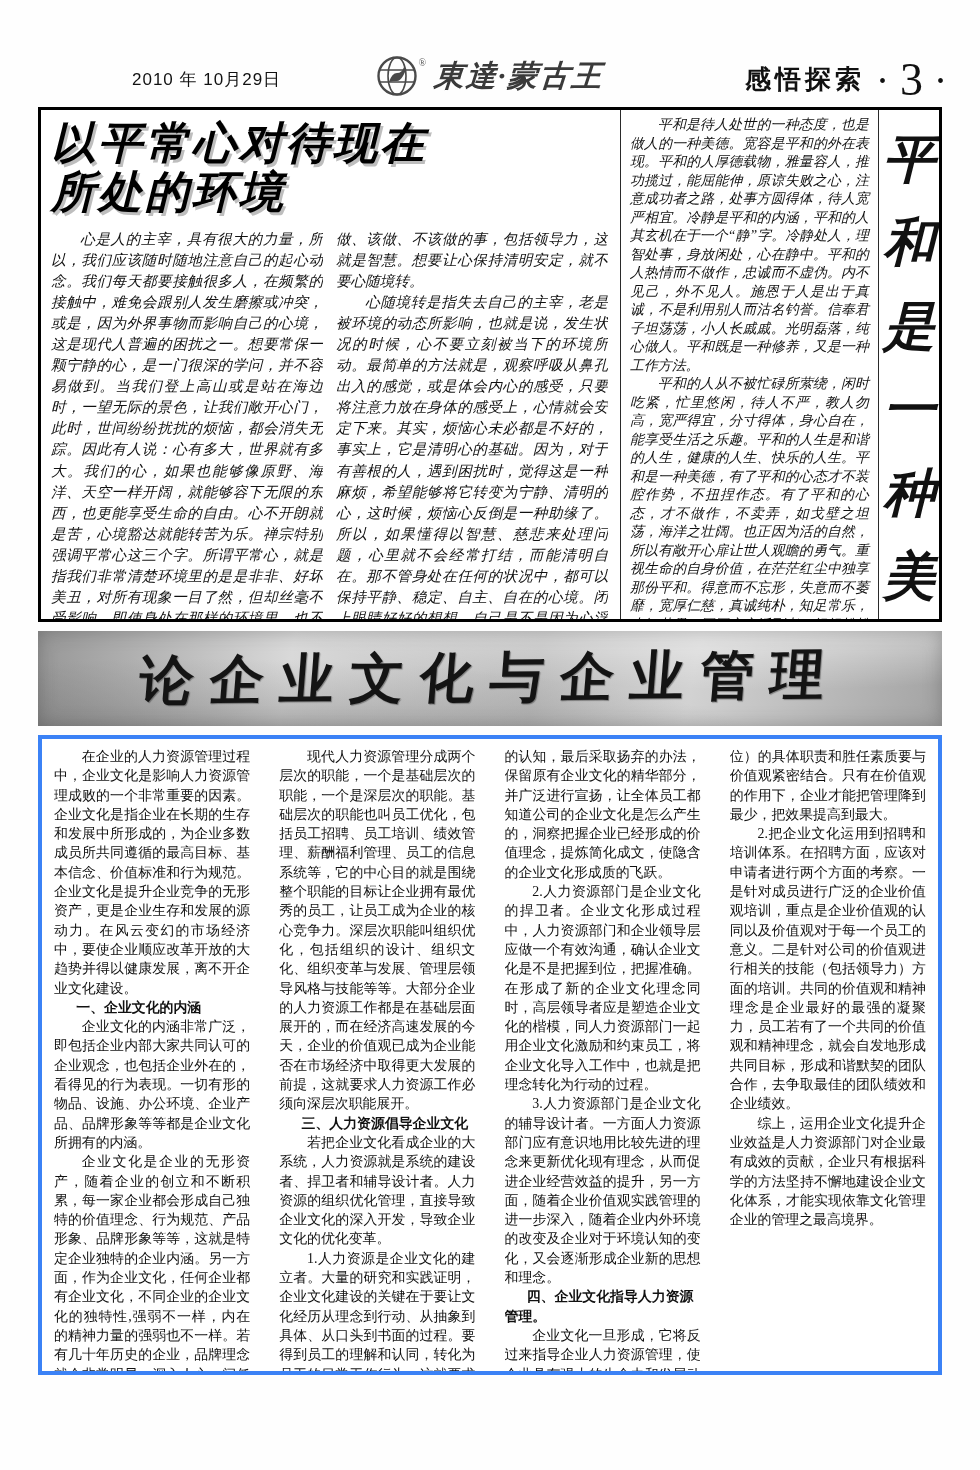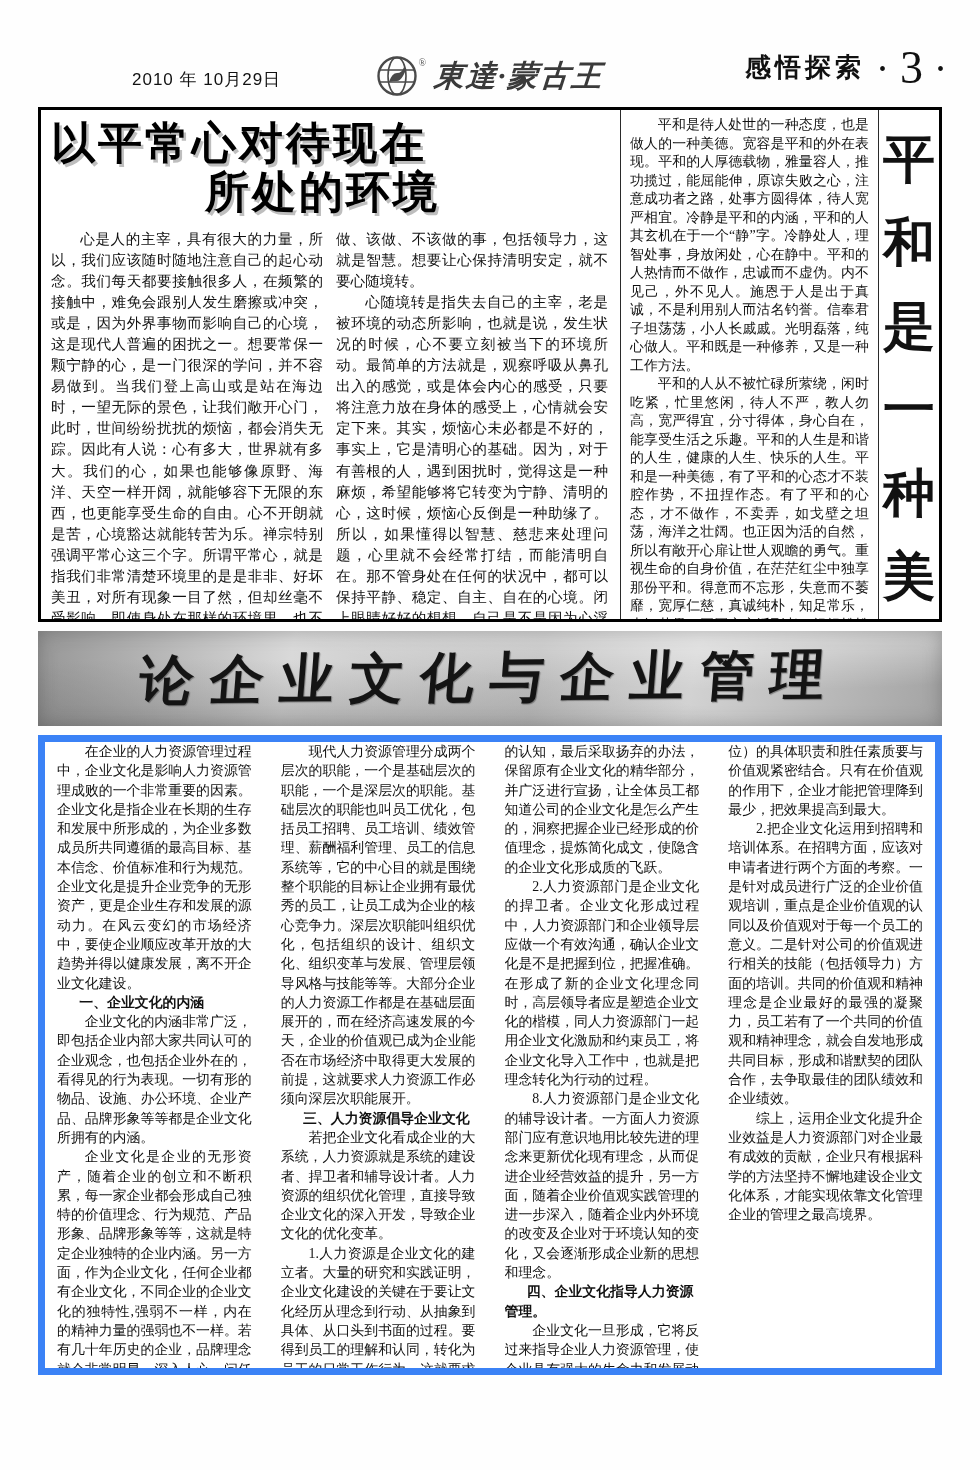--- a/index.html
+++ b/index.html
@@ -9,33 +9,33 @@
   
   .header { position:relative; height:107px; }
   .hdr-date { position:absolute; left:132px; bottom:16px; font-size:17px; letter-spacing:1px;
               font-family:"Liberation Sans","DejaVu Sans",sans-serif; }
   .hdr-logo { position:absolute; left:0; right:0; bottom:10px; display:flex; justify-content:center;
               align-items:center; gap:8px; }
   .logo-globe { width:42px; height:42px; }
   .logo-reg { font-size:10px; color:#555; align-self:flex-start; margin-left:-8px; margin-top:2px; }
   .logo-text { font-size:30px; font-weight:bold; color:#3a3a3a; letter-spacing:2px;
                font-style:italic; transform:skewX(-4deg); }
-  .hdr-right { position:absolute; right:36px; bottom:16px; display:flex; align-items:flex-end; gap:14px; }
+  .hdr-right { position:absolute; right:36px; bottom:4px; display:flex; align-items:flex-end; gap:14px; }
   .hdr-section { font-size:26px; font-weight:bold; letter-spacing:4px; padding-bottom:6px;
                  font-family:"Liberation Sans","DejaVu Sans",sans-serif; }
   .hdr-dot { font-size:20px; padding-bottom:10px; }
   .hdr-page { font-size:46px; line-height:1; font-family:"Liberation Serif","DejaVu Serif",serif; }
 
   
-  .topbox { margin:0 38px; height:515px; border:3px solid #000; display:flex; background:#fff; overflow:hidden; }
+  .topbox { margin:0 38px; height:515px; border:3px solid #000; display:flex; background:#fff; overflow:hidden;font-style:italic; }
   .a1 { width:580px; padding:8px 12px 0 10px; border-right:1px solid #2a2a2a; }
   .a1-title { font-family:"Liberation Sans","DejaVu Sans",sans-serif; font-weight:900;
               font-size:44px; letter-spacing:3px; line-height:1.12; color:#000;
               text-shadow:2.5px 2.5px 0 rgba(110,110,110,.45); }
-  .a1-title .t2 { display:block; text-align:center; padding-right:14px; }
+  .a1-title .t2 { display:block; text-align:left; padding-right:14px; }
   .a1-cols { display:flex; gap:13px; margin-top:12px; }
   .a1col { width:272px; font-size:14.6px; line-height:21.1px; text-align:justify; overflow:hidden; }
 
   .a2wrap { width:258px; padding:6px 9px 8px 9px; border-right:1px solid #2a2a2a; }
   .a2wrap .blk { font-size:13.9px; line-height:18.5px; text-align:justify; }
 
   .vt { flex:1; display:flex; flex-direction:column; align-items:center; justify-content:space-between;
         padding:24px 0 16px; }
   .vt span { font-size:52px; line-height:1; font-weight:bold;
              font-family:"Liberation Serif","DejaVu Serif",serif; }
@@ -52,22 +52,22 @@
             background:
               radial-gradient(ellipse at 18% 130%, rgba(70,70,70,.40), transparent 55%),
               radial-gradient(ellipse at 80% -30%, rgba(255,255,255,.75), transparent 50%),
               linear-gradient(100deg,#969696,#d9d9d9 28%,#bdbdbd 55%,#d2d2d2 72%,#a3a3a3);
             box-shadow:inset 0 0 18px rgba(60,60,60,.35); }
   .banner-title { font-size:54px; font-weight:bold; letter-spacing:16px; color:#141414;
                   font-family:"Liberation Serif","DejaVu Serif",serif;
                   transform:skewX(-5deg) rotate(-.5deg); text-shadow:1px 1px 1px rgba(0,0,0,.35); }
 
   
-  .botbox { margin:0 38px; height:640px; border:7px solid #3b82f6; background:#fff;
-            padding:0 12px 0 12px; display:flex; gap:29px; overflow:hidden; }
+  .botbox { margin:0 38px; height:640px; border:4px solid #3b82f6; background:#fff;
+            padding:8px 12px 0 12px; display:flex; gap:29px; overflow:hidden; }
   .a3col { width:208px; font-size:13.9px; line-height:19.3px; overflow:hidden; }
 </style>
 </head>
 <body>
 
 <div class="header">
   <div class="hdr-date">2010 年 10月29日</div>
 
   <div class="hdr-logo">
     <svg class="logo-globe" viewBox="0 0 42 42">
@@ -134,21 +134,21 @@
     </div>
   <div class="a3col">
       <div class="blk indent">现代人力资源管理分成两个层次的职能，一个是基础层次的职能，一个是深层次的职能。基础层次的职能也叫员工优化，包括员工招聘、员工培训、绩效管理、薪酬福利管理、员工的信息系统等，它的中心目的就是围绕整个职能的目标让企业拥有最优秀的员工，让员工成为企业的核心竞争力。深层次职能叫组织优化，包括组织的设计、组织文化、组织变革与发展、管理层领导风格与技能等等。大部分企业的人力资源工作都是在基础层面展开的，而在经济高速发展的今天，企业的价值观已成为企业能否在市场经济中取得更大发展的前提，这就要求人力资源工作必须向深层次职能展开。</div>
       <div class="blk heading">三、人力资源倡导企业文化</div>
       <div class="blk indent">若把企业文化看成企业的大系统，人力资源就是系统的建设者、捍卫者和辅导设计者。人力资源的组织优化管理，直接导致企业文化的深入开发，导致企业文化的优化变革。</div>
       <div class="blk indent">1.人力资源是企业文化的建立者。大量的研究和实践证明，企业文化建设的关键在于要让文化经历从理念到行动、从抽象到具体、从口头到书面的过程。要得到员工的理解和认同，转化为员工的日常工作行为，这就要求人力资源要围绕企业文化，围绕核心价值观开始工作，广泛征求员工意见，共同探讨企业文化，然后再在各个层面征求意见，取得对原有文化糟粕和优势</div>
     </div>
   <div class="a3col">
       <div class="blk cont">的认知，最后采取扬弃的办法，保留原有企业文化的精华部分，并广泛进行宣扬，让全体员工都知道公司的企业文化是怎么产生的，洞察把握企业已经形成的价值理念，提炼简化成文，使隐含的企业文化形成质的飞跃。</div>
       <div class="blk indent">2.人力资源部门是企业文化的捍卫者。企业文化形成过程中，人力资源部门和企业领导层应做一个有效沟通，确认企业文化是不是把握到位，把握准确。在形成了新的企业文化理念同时，高层领导者应是塑造企业文化的楷模，同人力资源部门一起用企业文化激励和约束员工，将企业文化导入工作中，也就是把理念转化为行动的过程。</div>
-      <div class="blk indent">8.人力资源部门是企业文化的辅导设计者。一方面人力资源部门应有意识地用比较先进的理念来更新优化现有理念，从而促进企业经营效益的提升，另一方面，随着企业价值观实践管理的进一步深入，随着企业内外环境的改变及企业对于环境认知的变化，又会逐渐形成企业新的思想和理念。</div>
+      <div class="blk indent">3.人力资源部门是企业文化的辅导设计者。一方面人力资源部门应有意识地用比较先进的理念来更新优化现有理念，从而促进企业经营效益的提升，另一方面，随着企业价值观实践管理的进一步深入，随着企业内外环境的改变及企业对于环境认知的变化，又会逐渐形成企业新的思想和理念。</div>
       <div class="blk heading">四、企业文化指导人力资源管理。</div>
       <div class="blk indent">企业文化一旦形成，它将反过来指导企业人力资源管理，使企业具有强大的生命力和发展动力。</div>
     </div>
   <div class="a3col">
       <div class="blk cont">位）的具体职责和胜任素质要与价值观紧密结合。只有在价值观的作用下，企业才能把管理降到最少，把效果提高到最大。</div>
       <div class="blk indent">2.把企业文化运用到招聘和培训体系。在招聘方面，应该对申请者进行两个方面的考察。一是针对成员进行广泛的企业价值观培训，重点是企业价值观的认同以及价值观对于每一个员工的意义。二是针对公司的价值观进行相关的技能（包括领导力）方面的培训。共同的价值观和精神理念是企业最好的最强的凝聚力，员工若有了一个共同的价值观和精神理念，就会自发地形成共同目标，形成和谐默契的团队合作，去争取最佳的团队绩效和企业绩效。</div>
       <div class="blk indent">综上，运用企业文化提升企业效益是人力资源部门对企业最有成效的贡献，企业只有根据科学的方法坚持不懈地建设企业文化体系，才能实现依靠文化管理企业的管理之最高境界。</div>
     </div>
 </div>
 

